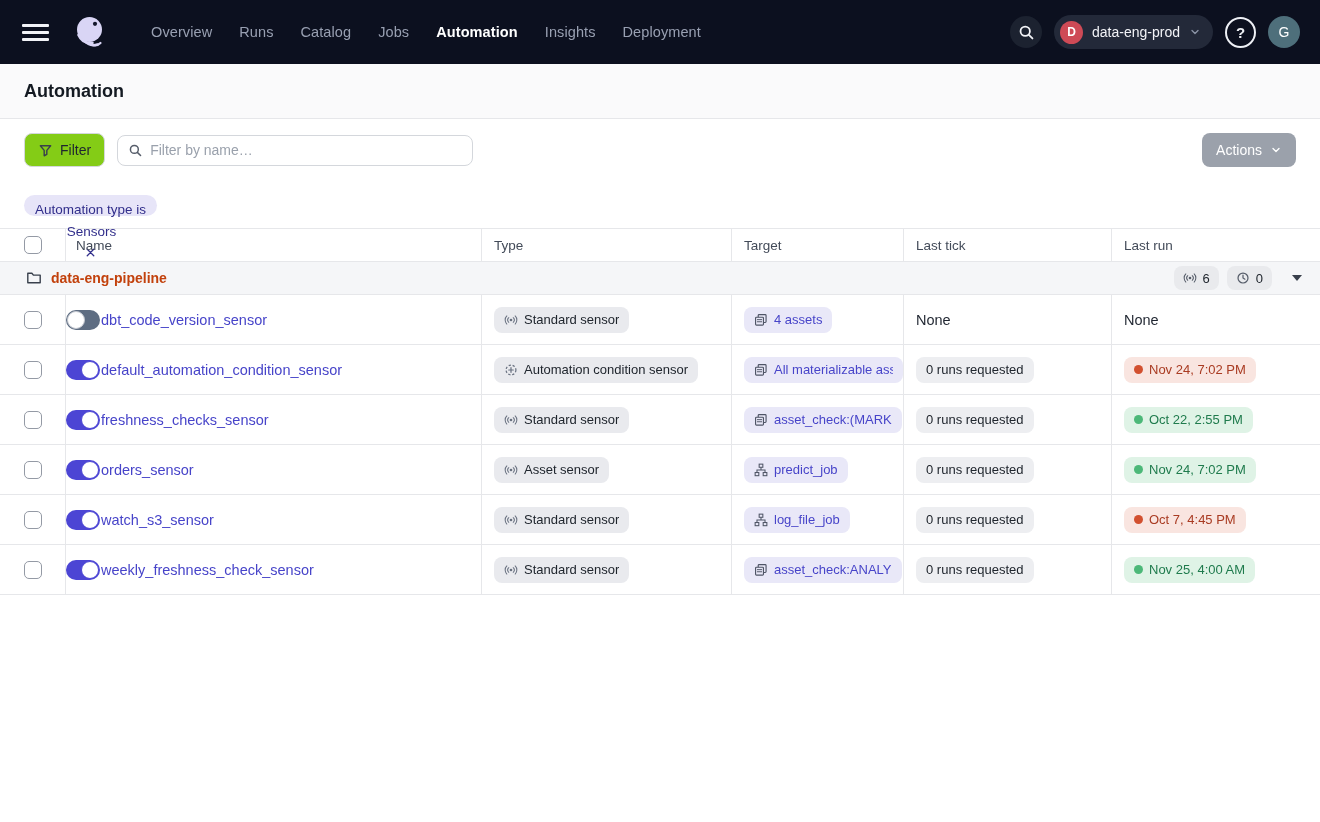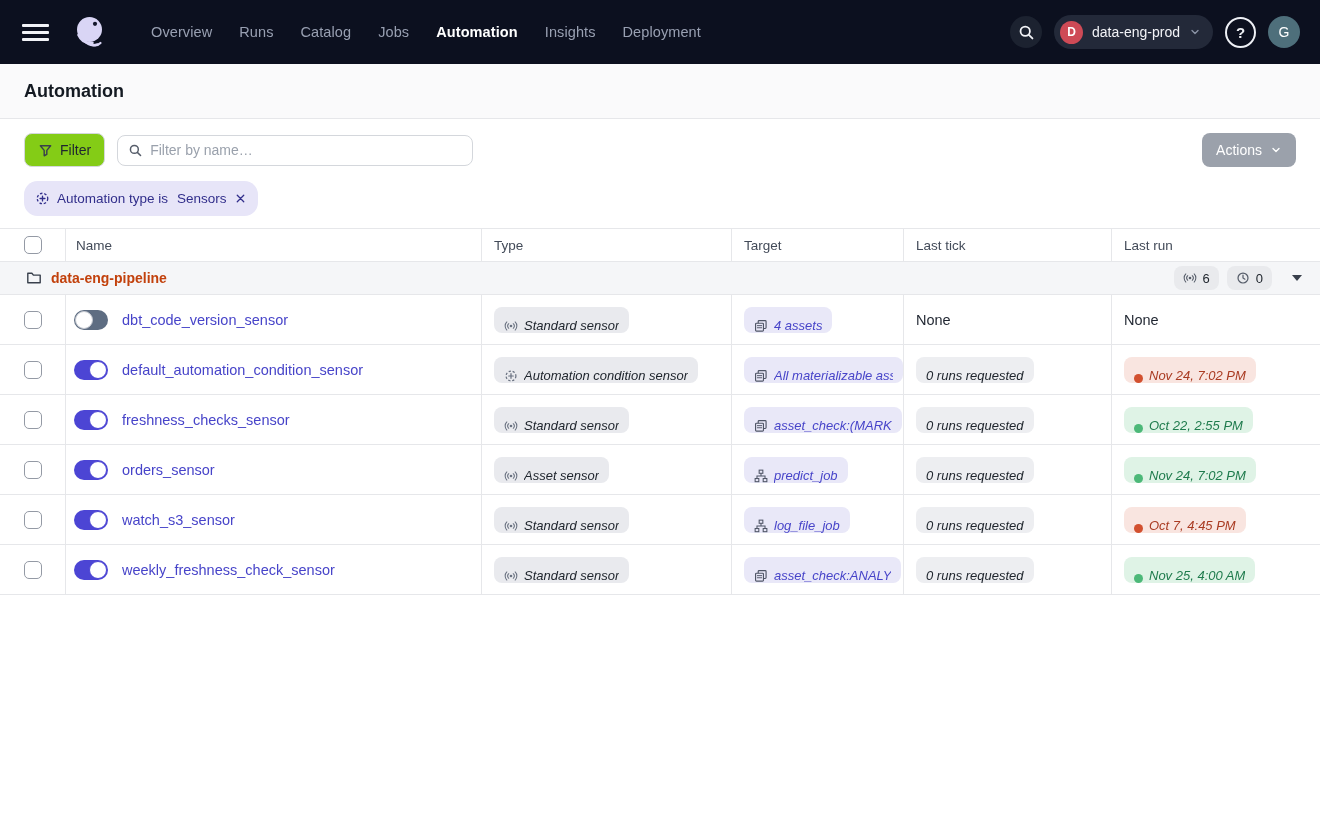--- a/index.html
+++ b/index.html
@@ -69,23 +69,23 @@
   }
   .search-box input::placeholder { color: #9aa1ac; }
   .btn-actions {
     margin-left: auto; height: 34px; display: flex; align-items: center; gap: 8px;
     padding: 0 14px; background: #9ba1ab; border: none; border-radius: 8px;
     color: #ffffff; font-size: 14px; cursor: pointer; font-family: inherit;
   }
   
   .chip-row { padding: 2px 24px 12px 24px; }
   .chip {
-    display: inline-flex; align-items: center; gap: 7px; height: 35px;
+    display: inline-flex; align-items: center; gap: 7px; height: 21px;
     background: #e7e5f8; border-radius: 13.5px; padding: 0 11px;
-    color: #312e8b; font-size: 13.5px; cursor: pointer;
+    color: #312e8b; font-size: 13.5px; cursor: pointer; flex-direction: column;
   }
   .chip b { font-weight: 400; margin-left: 2px; }
   .chip .chip-x { display: flex; cursor: pointer; }
   
   .tbl { border-top: 1px solid #e6e7ea; }
   .tbl-header, .tbl-row {
     display: grid; grid-template-columns: 65px 416px 250px 172px 208px 209px;
     border-bottom: 1px solid #e6e7ea;
   }
   .tbl-header { height: 33px; }
@@ -115,36 +115,36 @@
     width: 0; height: 0; border-left: 5px solid transparent; border-right: 5px solid transparent;
     border-top: 6px solid #39404c;
   }
   
   .tbl-row { height: 50px; background: #fff; }
   .cell {
     display: flex; align-items: center; border-left: 1px solid #e6e7ea;
     padding-left: 12px; overflow: hidden; white-space: nowrap;
   }
   .cell.cb { border-left: none; justify-content: center; padding-left: 0; }
-  .cell.name-cell { gap: 14px; padding-left: 8px; }
+  .cell.name-cell { gap: 1px; padding-left: 0; }
   .sensor-link { font-size: 14.5px; color: #4744c9; text-decoration: none; cursor: pointer; }
   
   .toggle { width: 34px; height: 20px; border-radius: 10px; position: relative; cursor: pointer; flex: 0 0 auto; }
   .toggle.on  { background: #4c45d4; }
   .toggle.off { background: #5e6d82; }
   .toggle .knob {
     position: absolute; top: 1px; width: 18px; height: 18px; border-radius: 50%;
     background: #fff; border: 1px solid #c3c7cf;
   }
   .toggle.on .knob { right: 1px; border-color: #4c45d4; }
   .toggle.off .knob { left: 1px; }
   
   .pill {
-    height: 26px; border-radius: 8px; display: inline-flex; align-items: flex-end;
-    gap: 6px; padding: 0 10px; font-size: 13px; flex: 0 0 auto; max-width: 100%; font-style: italic;
+    height: 26px; border-radius: 8px; display: inline-flex; align-items: center;
+    gap: 6px; padding: 0 10px; font-size: 13px; flex: 0 0 auto; max-width: 100%;
   }
   .pill .plabel { overflow: hidden; white-space: nowrap; }
   .pill-type { background: #e9eaee; color: #20262e; }
   .pill-type svg { color: #697180; flex: 0 0 auto; }
   .pill-target { background: #e9e8f8; color: #4744c9; cursor: pointer; flex: 0 1 auto; }
   .pill-target svg { color: #4f5566; flex: 0 0 auto; }
   .pill-tick { background: #edeef1; color: #20262e; }
   .pill-run { cursor: pointer; }
   .pill-run .dot { width: 9px; height: 9px; border-radius: 50%; flex: 0 0 auto; }
   .pill-run.success { background: #dff3e6; color: #1f7b4d; }

